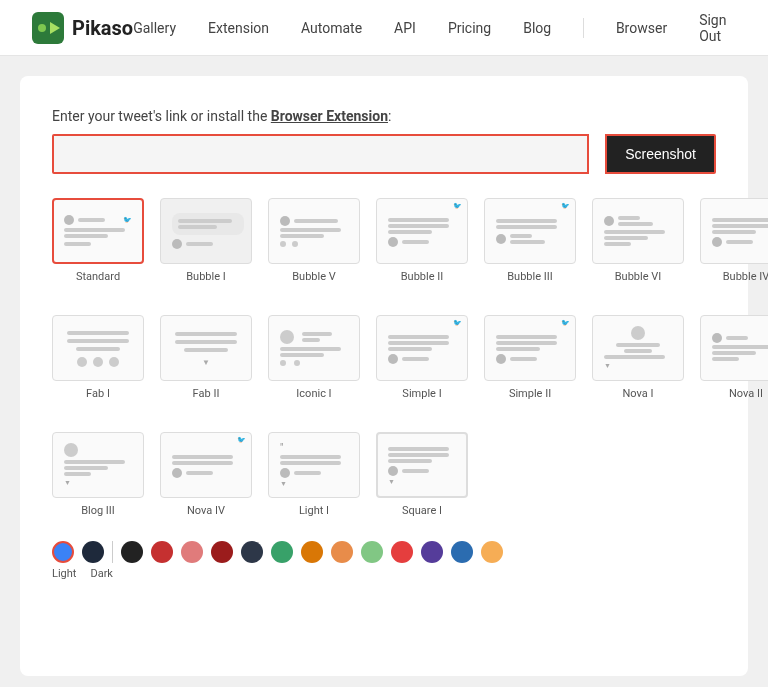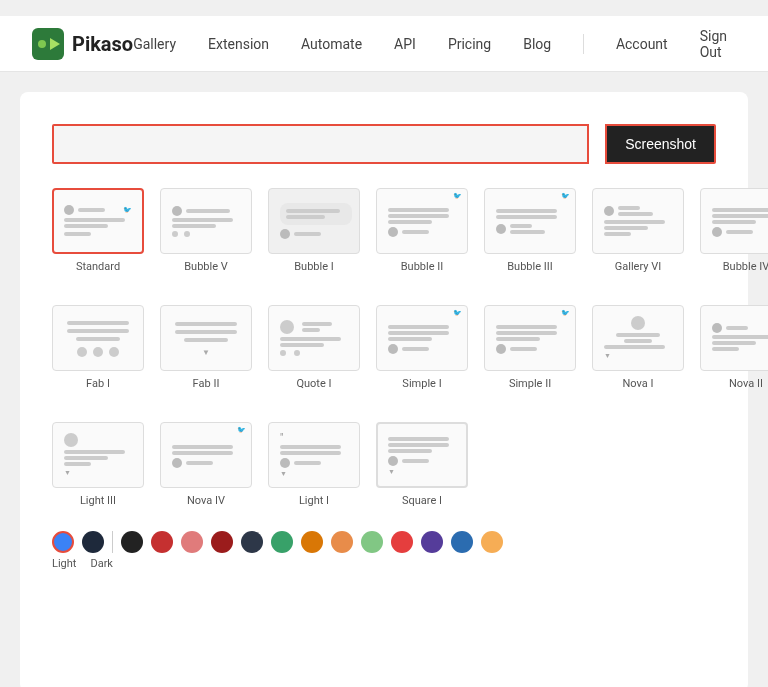--- a/index.html
+++ b/index.html
@@ -1,19 +1,19 @@
 <!DOCTYPE html>
 <html><head>
   <meta charset="utf-8">
   <style>
     * { box-sizing: border-box; margin: 0; padding: 0; }
     body { font-family: -apple-system, BlinkMacSystemFont, 'Segoe UI', Roboto, sans-serif; background: #f0f0f0; color: #333; font-size: 14px; }
 
     
-    .header { background: #fff; border-bottom: 1px solid #e5e5e5; padding: 0 32px; height: 56px; display: flex; align-items: center; justify-content: space-between; margin-top: 16px; }
+    .header { background: #fff; border-bottom: 1px solid #e5e5e5; padding: 0 32px; height: 56px; display: flex; align-items: center; justify-content: space-between; }
     .logo-area { display: flex; align-items: center; gap: 8px; }
     .logo-icon { width: 32px; height: 32px; }
     .logo-text { font-size: 20px; font-weight: 700; color: #222; }
     .nav { display: flex; align-items: center; gap: 32px; justify-content: center; }
     .nav a { text-decoration: none; color: #444; font-size: 14px; }
     .nav-divider { width: 1px; height: 20px; background: #ddd; }
 
     
     .main { background: #fff; margin: 20px; border-radius: 8px; padding: 32px; min-height: 600px; }
 
@@ -73,28 +73,31 @@
     <span class="logo-text">Pikaso</span>
   </div>
   <nav class="nav">
     <a>Gallery</a>
     <a>Extension</a>
     <a>Automate</a>
     <a>API</a>
     <a>Pricing</a>
     <a>Blog</a>
     <div class="nav-divider"></div>
-    <a>Account</a>
+    <a>Browser</a>
     <a>Sign Out</a>
   </nav>
 </header>
 
 <main class="main">
 
   <div class="url-section">
+    <div class="url-label">
+      <span>Enter your tweet's link or install the </span><strong>Browser Extension</strong><span>:</span>
+    </div>
     <div class="url-bar">
       <input class="url-input" type="text" placeholder="" style="">
       <button class="screenshot-btn">Screenshot</button>
     </div>
   </div>
 
   <div class="templates-grid">
 
     <div class="template-item selected">
       <div class="template-preview">
@@ -105,38 +108,20 @@
                 <div class="mini-line med"></div>
               </div>
               <span style="font-size:7px;color:#1da1f2;">🐦</span>
             </div>
           <div class="mini-line long"></div>
           <div class="mini-line med"></div>
           <div class="mini-line short" style="margin-top:4px"></div>
         </div>
       </div>
       <span class="template-label">Standard</span>
-    </div>
-
-    <div class="template-item">
-      <div class="template-preview">
-        <div class="mini-tweet">
-          <div class="mini-row" style="margin-bottom:2px">
-              <div class="mini-avatar"></div>
-              <div class="mini-line med"></div>
-            </div>
-          <div class="mini-line long"></div>
-          <div class="mini-line med"></div>
-          <div class="mini-row" style="margin-top:3px">
-              <div class="mini-circle" style="width:6px;height:6px;"></div>
-              <div class="mini-circle" style="width:6px;height:6px;margin-left:2px;"></div>
-            </div>
-        </div>
-      </div>
-      <span class="template-label">Bubble V</span>
     </div>
 
     <div class="template-item">
       <div class="template-preview bubble-preview">
         <div class="mini-tweet">
           <div class="bubble-box">
             <div class="mini-line long"></div>
             <div class="mini-line med"></div>
           </div>
           <div class="mini-row" style="margin-top:4px">
@@ -144,20 +129,38 @@
               <div class="mini-line short"></div>
             </div>
         </div>
       </div>
       <span class="template-label">Bubble I</span>
     </div>
 
     <div class="template-item">
       <div class="template-preview">
         <div class="mini-tweet">
+          <div class="mini-row" style="margin-bottom:2px">
+              <div class="mini-avatar"></div>
+              <div class="mini-line med"></div>
+            </div>
+          <div class="mini-line long"></div>
+          <div class="mini-line med"></div>
+          <div class="mini-row" style="margin-top:3px">
+              <div class="mini-circle" style="width:6px;height:6px;"></div>
+              <div class="mini-circle" style="width:6px;height:6px;margin-left:2px;"></div>
+            </div>
+        </div>
+      </div>
+      <span class="template-label">Bubble V</span>
+    </div>
+
+    <div class="template-item">
+      <div class="template-preview">
+        <div class="mini-tweet">
           <span class="mini-twitter">🐦</span>
           <div class="mini-line long"></div>
           <div class="mini-line long"></div>
           <div class="mini-line med"></div>
           <div class="mini-row" style="margin-top:3px">
               <div class="mini-avatar"></div>
               <div class="mini-line short"></div>
             </div>
         </div>
       </div>
@@ -190,21 +193,21 @@
               <div style="flex:1">
                 <div class="mini-line short"></div>
                 <div class="mini-line med"></div>
               </div>
             </div>
           <div class="mini-line long"></div>
           <div class="mini-line med"></div>
           <div class="mini-line short"></div>
         </div>
       </div>
-      <span class="template-label">Gallery VI</span>
+      <span class="template-label">Bubble VI</span>
     </div>
 
     <div class="template-item">
       <div class="template-preview">
         <div class="mini-tweet">
 
           <div class="mini-line long"></div>
           <div class="mini-line long"></div>
           <div class="mini-line med"></div>
           <div class="mini-row" style="margin-top:3px">
@@ -259,21 +262,21 @@
               </div>
             </div>
           <div class="mini-line long"></div>
           <div class="mini-line med"></div>
           <div class="mini-row" style="margin-top:3px">
               <div class="mini-circle" style="width:6px;height:6px;"></div>
               <div class="mini-circle" style="width:6px;height:6px;margin-left:4px;"></div>
             </div>
         </div>
       </div>
-      <span class="template-label">Quote I</span>
+      <span class="template-label">Iconic I</span>
     </div>
 
     <div class="template-item">
       <div class="template-preview">
         <div class="mini-tweet">
           <span class="mini-twitter">🐦</span>
           <div class="mini-line long"></div>
           <div class="mini-line long"></div>
           <div class="mini-line med"></div>
           <div class="mini-row" style="margin-top:3px">
@@ -341,21 +344,21 @@
     <div class="template-item">
       <div class="template-preview">
         <div class="mini-tweet">
           <div class="mini-circle" style="width:14px;height:14px;margin-bottom:3px;"></div>
           <div class="mini-line long"></div>
           <div class="mini-line med"></div>
           <div class="mini-line short"></div>
           <div style="font-size:7px;color:#aaa;margin-top:3px">▼</div>
         </div>
       </div>
-      <span class="template-label">Light III</span>
+      <span class="template-label">Blog III</span>
     </div>
 
     <div class="template-item">
       <div class="template-preview">
         <div class="mini-tweet">
           <span class="mini-twitter">🐦</span>
           <div class="mini-line long"></div>
           <div class="mini-line long"></div>
           <div class="mini-row" style="margin-top:3px">
               <div class="mini-avatar"></div>

